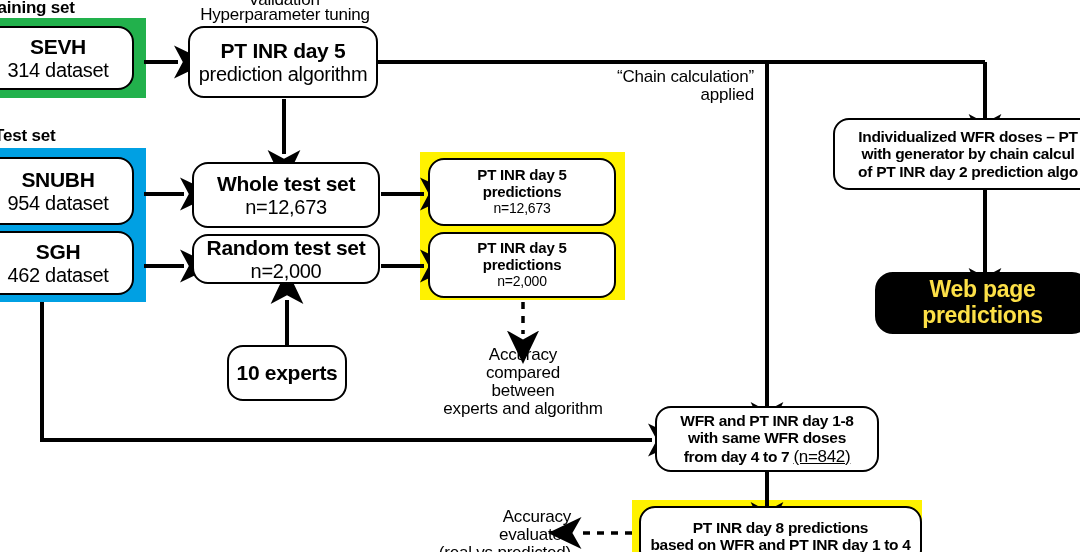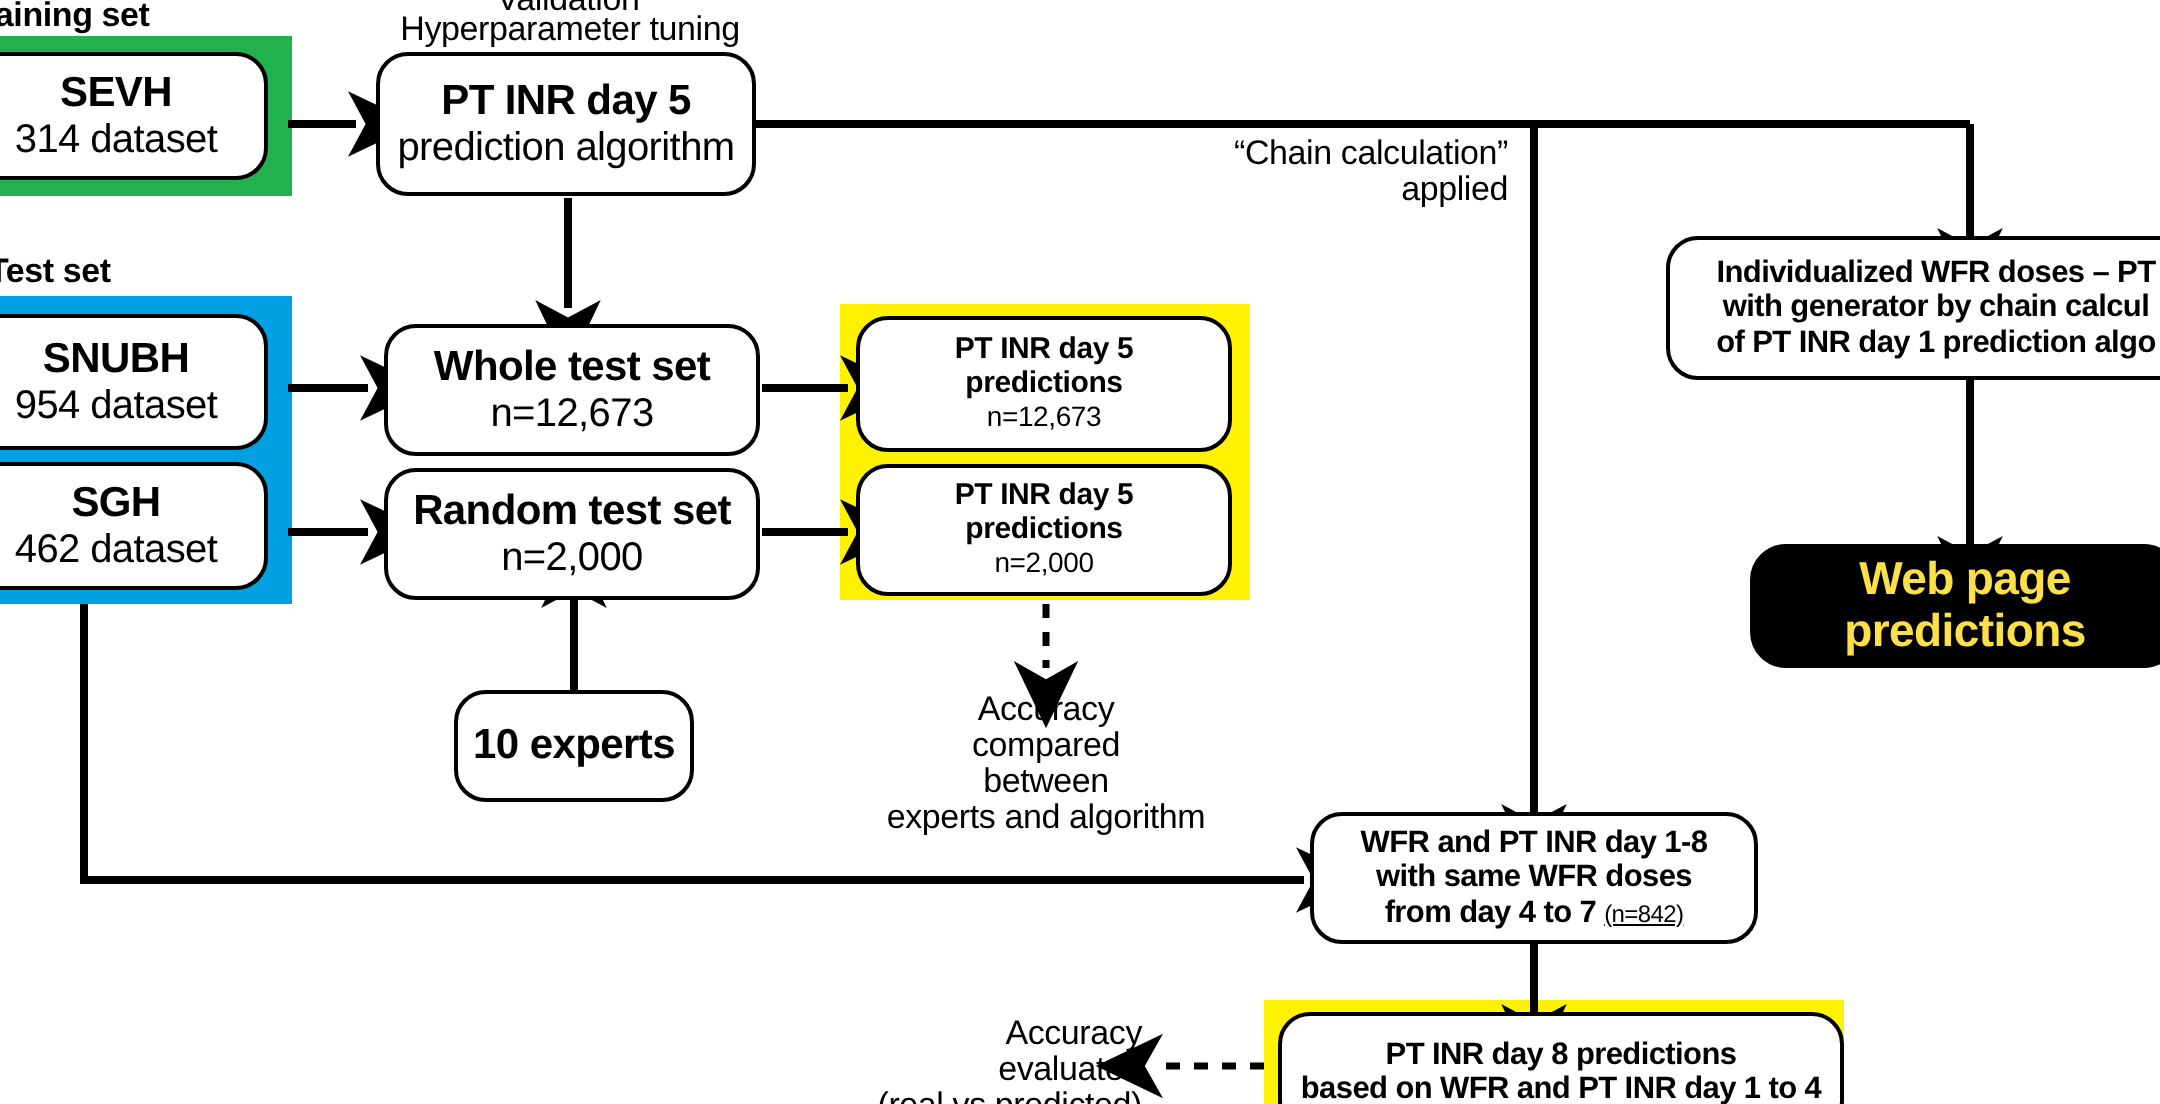--- a/index.html
+++ b/index.html
@@ -42,21 +42,21 @@
     text-align:center;
     line-height:1.12;
     overflow:hidden;
   }
   .node .l1{font-weight:bold;font-size:21px;letter-spacing:-0.3px;white-space:nowrap;}
   .node .l2{font-weight:normal;font-size:20px;letter-spacing:-0.3px;white-space:nowrap;}
   .node .s1{font-weight:bold;font-size:15px;letter-spacing:-0.2px;white-space:nowrap;}
   .node .s2{font-weight:normal;font-size:14px;letter-spacing:-0.2px;white-space:nowrap;}
   .node .m1{font-weight:bold;font-size:15.5px;letter-spacing:-0.3px;white-space:nowrap;}
   .node .mix{font-weight:bold;font-size:15.5px;letter-spacing:-0.3px;white-space:nowrap;}
-  .node .mix .light{font-weight:normal;font-size:12px;text-decoration:underline;}
+  .node .mix .light{font-weight:normal;font-size:17px;text-decoration:underline;}
   .node.dark{background:#000000;border-color:#000000;border-radius:18px;}
   .node.dark .l1{color:#fde047;font-size:23px;}
 
   
   .anno{
     position:absolute;
     font-size:17px;
     line-height:1.05;
     letter-spacing:-0.2px;
     white-space:nowrap;
@@ -139,21 +139,21 @@
   <div class="node" style="left:188px;top:26px;width:190px;height:72px;">
     <span class="l1">PT INR day 5</span>
     <span class="l2">prediction algorithm</span>
   </div>
 
   <div class="node" style="left:192px;top:162px;width:188px;height:66px;">
     <span class="l1">Whole test set</span>
     <span class="l2">n=12,673</span>
   </div>
 
-  <div class="node" style="left:192px;top:234px;width:188px;height:66px;">
+  <div class="node" style="left:192px;top:234px;width:188px;height:50px;">
     <span class="l1">Random test set</span>
     <span class="l2">n=2,000</span>
   </div>
 
   <div class="node" style="left:227px;top:345px;width:120px;height:56px;">
     <span class="l1">10 experts</span>
   </div>
 
   <div class="node" style="left:428px;top:158px;width:188px;height:68px;">
     <span class="s1">PT INR day 5</span>
@@ -163,21 +163,21 @@
 
   <div class="node" style="left:428px;top:232px;width:188px;height:66px;">
     <span class="s1">PT INR day 5</span>
     <span class="s1">predictions</span>
     <span class="s2">n=2,000</span>
   </div>
 
   <div class="node" style="left:833px;top:118px;width:270px;height:72px;">
     <span class="m1">Individualized WFR doses – PT</span>
     <span class="m1">with generator by chain calcul</span>
-    <span class="m1">of PT INR day 1 prediction algo</span>
+    <span class="m1">of PT INR day 2 prediction algo</span>
   </div>
 
   <div class="node dark" style="left:875px;top:272px;width:215px;height:62px;">
     <span class="l1">Web page</span>
     <span class="l1">predictions</span>
   </div>
 
   <div class="node" style="left:655px;top:406px;width:224px;height:66px;text-align:center;">
     <span class="m1">WFR and PT INR day 1-8</span>
     <span class="m1">with same WFR doses</span>

